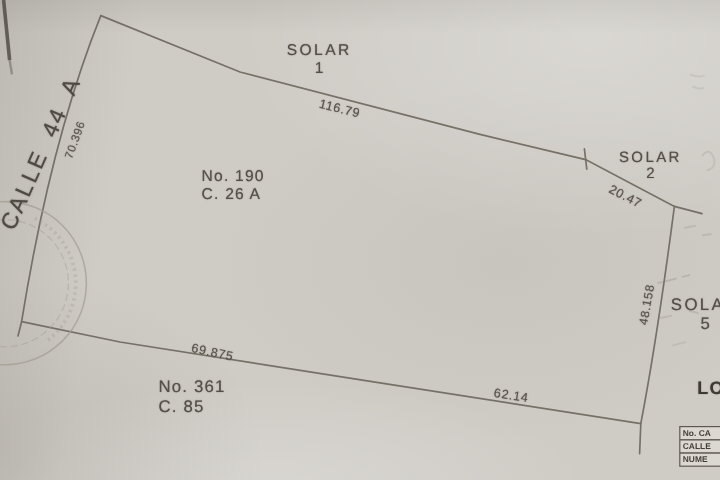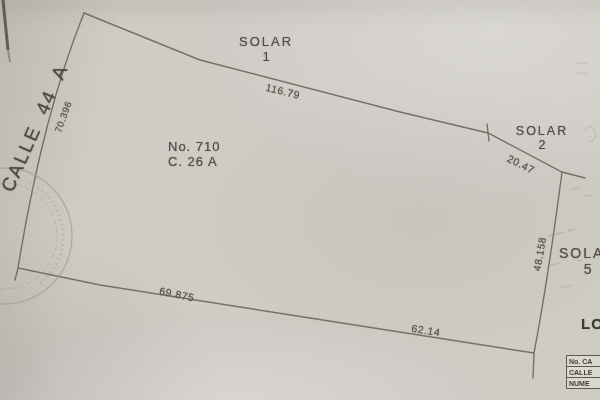--- a/index.html
+++ b/index.html
@@ -84,24 +84,28 @@
     <div>SOLAR</div>
     <div class="num">2</div>
   </div>
 
   <div class="lbl solar" style="left:559px; top:245px; font-size:14px;">
     <div>SOLAR</div>
     <div class="num">5</div>
   </div>
 
   <div class="lbl lot" style="left:168px; top:140px; font-size:13px;">
-    <div>No. 710</div>
+    <div>No. 190</div>
     <div>C. 26 A</div>
   </div>
 
+  <div class="lbl lot" style="left:132px; top:314px; font-size:14px;">
+    <div>No. 361</div>
+    <div>C. 85</div>
+  </div>
 
   <div class="lbl street" style="left:35px; top:128px; transform:translate(-50%,-50%) rotate(-66deg);">CALLE 44 A</div>
 
   <div class="lbl dim" style="left:283px; top:91px; transform:translate(-50%,-50%) rotate(14deg);">116.79</div>
   <div class="lbl dim" style="left:521px; top:164px; transform:translate(-50%,-50%) rotate(27deg);">20.47</div>
   <div class="lbl dim" style="left:540px; top:254px; font-size:10px; transform:translate(-50%,-50%) rotate(-80deg);">48.158</div>
   <div class="lbl dim" style="left:64px; top:117px; font-size:9.5px; transform:translate(-50%,-50%) rotate(-70deg);">70.396</div>
   <div class="lbl dim" style="left:177px; top:294px; transform:translate(-50%,-50%) rotate(12deg);">69.875</div>
   <div class="lbl dim" style="left:426px; top:330px; transform:translate(-50%,-50%) rotate(9deg);">62.14</div>
 

